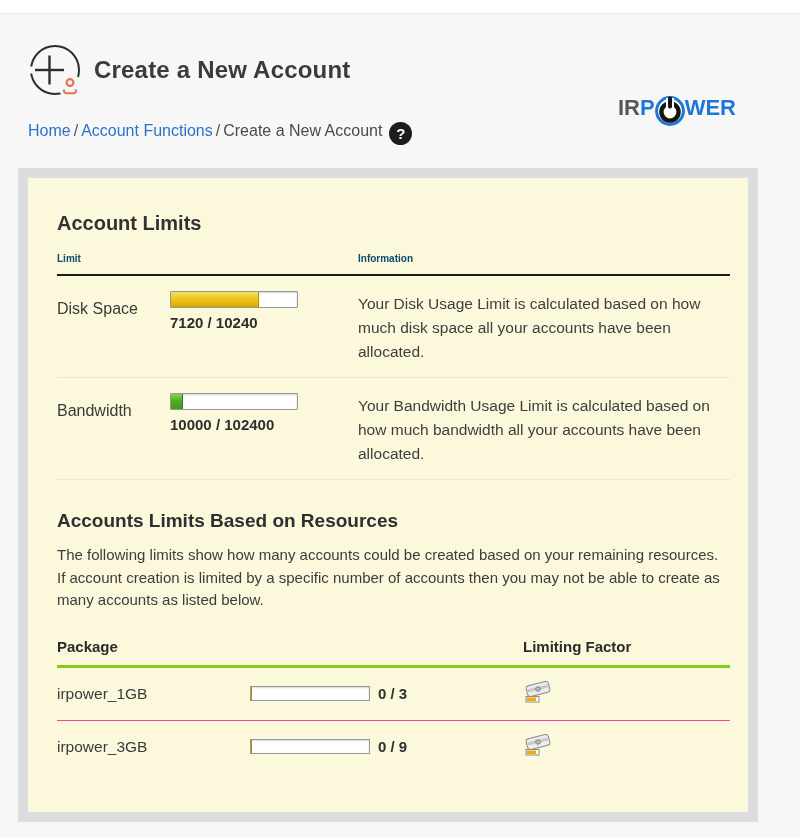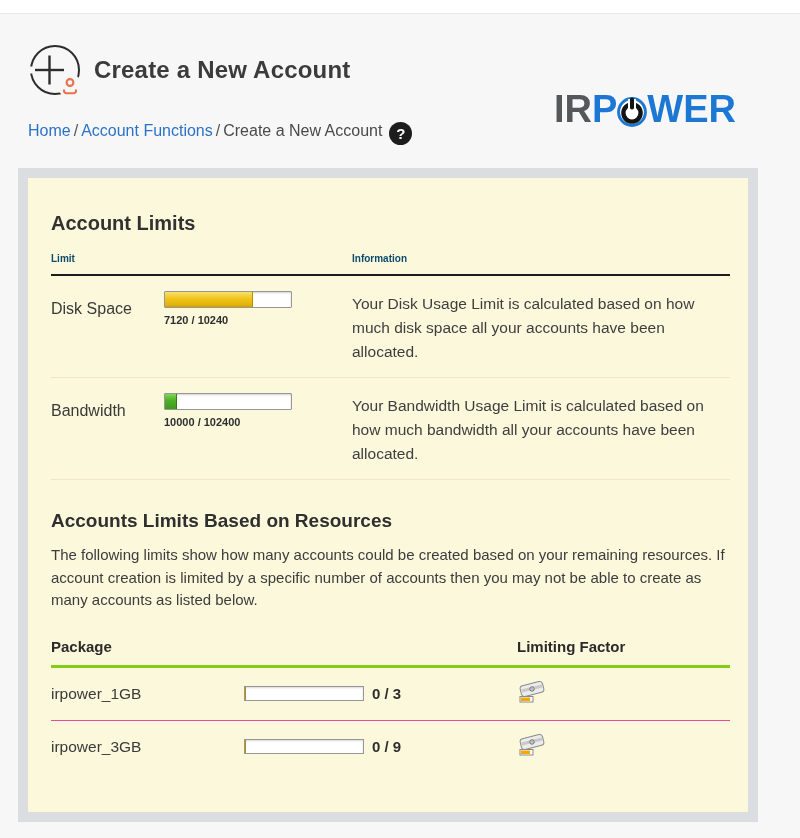--- a/index.html
+++ b/index.html
@@ -29,36 +29,36 @@
   .crumb-sep { color: #555; }
   .help-badge {
     width: 23px; height: 23px; border-radius: 50%; background: #1d1d1d;
     color: #fff; font-size: 15px; font-weight: 700; display: inline-flex;
     align-items: center; justify-content: center; margin-left: 4px; cursor: pointer;
   }
   
   .logo {
     position: absolute; right: 64px; top: 76px;
     display: flex; align-items: center;
-    font-size: 38px; font-weight: 800; letter-spacing: 0px; line-height: 1;
+    font-size: 22px; font-weight: 800; letter-spacing: 0px; line-height: 1;
     text-shadow: 0 0 2px #ffffff;
     user-select: none;
   }
   .logo .lg-dark { color: #55575b; }
   .logo .lg-blue { color: #1d78d4; }
   .logo .power-o { width: 32px; height: 36px; margin: 0 -1px; position: relative; top: 2px; }
 
   
   .frame {
     position: absolute; left: 18px; top: 168px; width: 740px; height: 654px;
     background: #dcdde0;
   }
   .panel {
     position: absolute; left: 10px; top: 10px; width: 720px; height: 634px;
-    background: #fcf8dc; padding: 0 18px 0 23px; overflow: hidden;
+    background: #fcf8dc; padding: 0 18px 0 29px; overflow: hidden;
   }
   .section-heading {
     margin-top: 34px; font-size: 20px; font-weight: 600; color: #323232;
   }
   .section-heading-2 {
     margin-top: 30px; font-size: 19px; font-weight: 700; color: #2f2f2f;
   }
   .section-desc {
     margin-top: 12px; font-size: 15px; line-height: 1.5; color: #3c3c3c;
     max-width: 700px;
@@ -85,21 +85,21 @@
   .meter-fill { height: 100%; }
   .meter-fill.yellow {
     background: linear-gradient(#f9e06b, #efc41c 45%, #e4b30a 85%, #d39f00);
     border-right: 1px solid #b98f00;
   }
   .meter-fill.green {
     background: linear-gradient(#86d457, #4caf27 45%, #3f9a1b);
     border-right: 1px solid #2f7a12;
   }
   .meter-caption {
-    margin-top: 6px; font-size: 11px; font-weight: 700; color: #2e2e2e;
+    margin-top: 6px; font-size: 15px; font-weight: 700; color: #2e2e2e;
   }
   .limit-info { flex: 1; font-size: 15.5px; line-height: 1.55; color: #3e3e3e; padding-top: 1px; }
 
   
   .pkg-table { margin-top: 26px; }
   .pkg-head {
     display: flex; font-size: 15px; font-weight: 700; color: #2b2b2b;
     padding-bottom: 10px; border-bottom: 3px solid #84cc16;
   }
   .pkg-head .col-package { width: 466px; }

